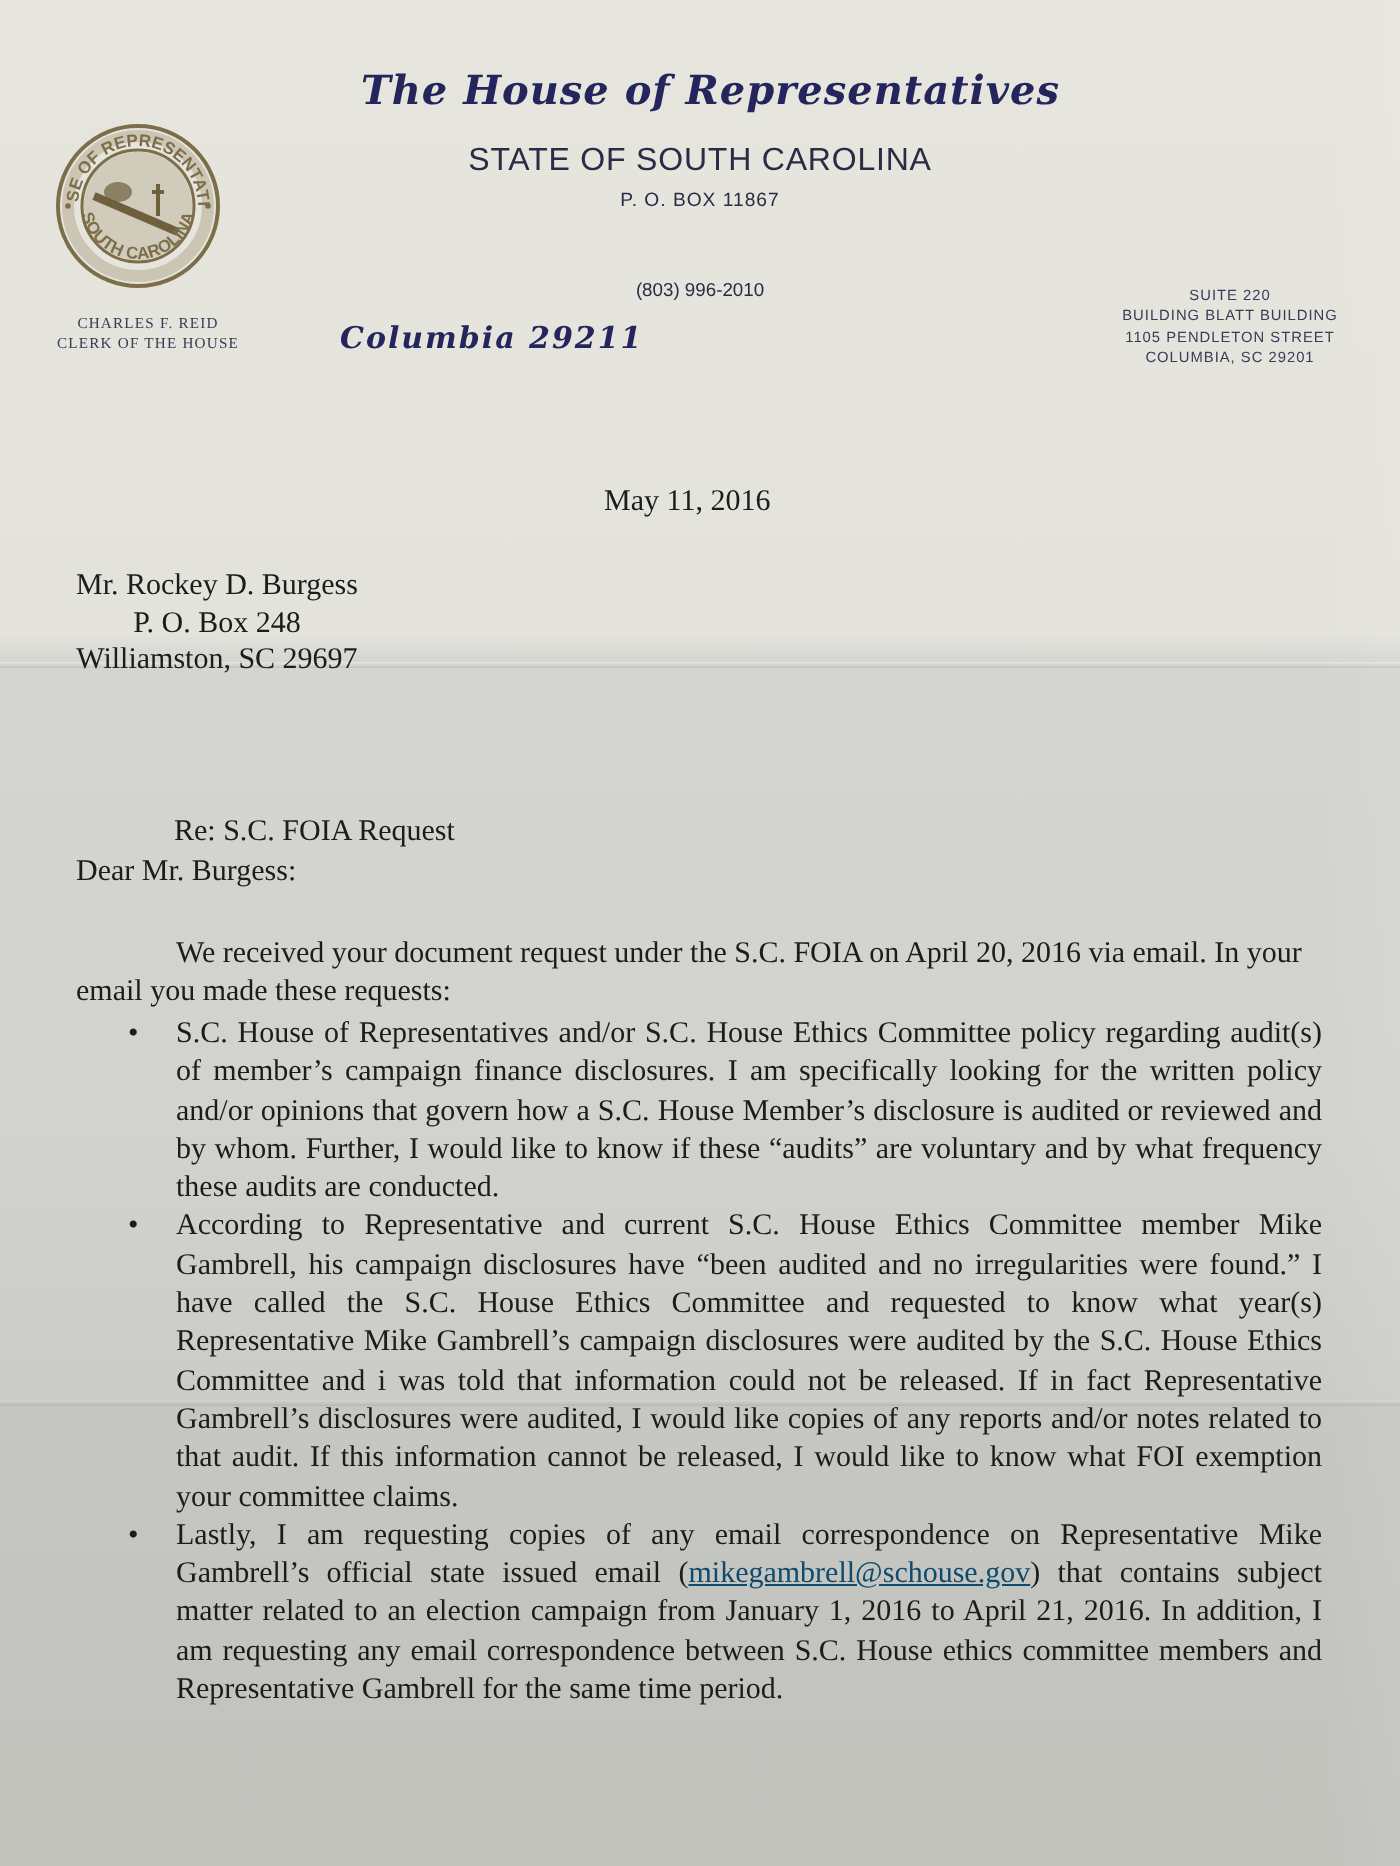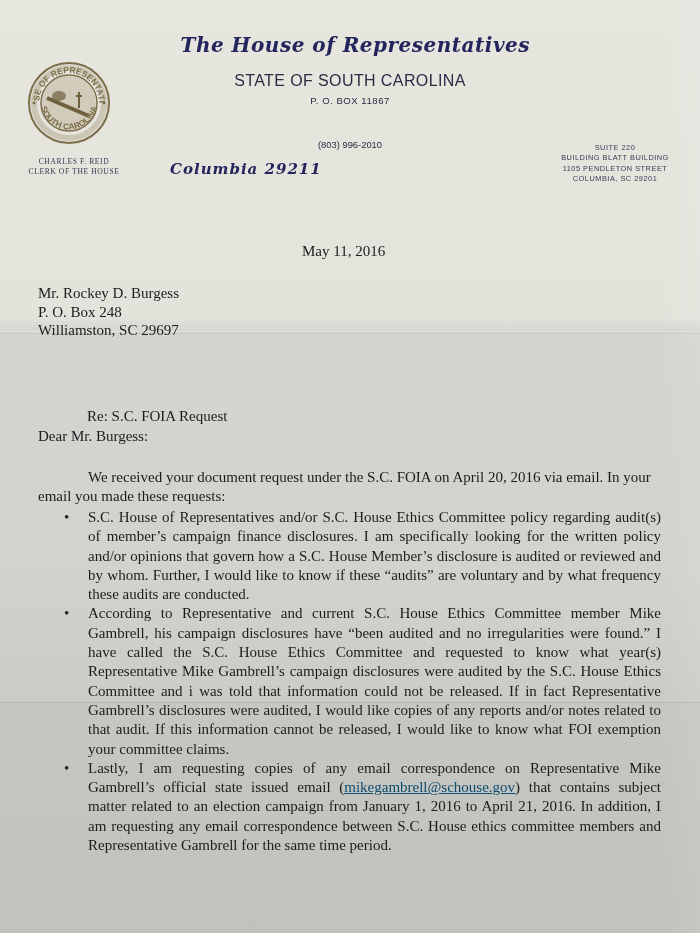--- a/index.html
+++ b/index.html
@@ -32,21 +32,21 @@
     font-family: "DejaVu Serif", serif; font-weight: bold; font-style: italic; font-size: 15px;
     color: #23255c; letter-spacing: 1px; margin-top: 48px; }
   .phone { position: absolute; left: 170px; top: 139px; width: 360px; text-align: center;
     font-family: "Liberation Sans", sans-serif; font-size: 9.4px; color: #2a2b44; }
   .suite { position: absolute; left: 530px; top: 143px; width: 170px; text-align: center;
     font-family: "Liberation Sans", sans-serif; font-size: 7.4px; letter-spacing: 0.5px;
     color: #3a3b55; line-height: 10.4px; }
 
   
   .date { position: absolute; left: 302px; top: 243px; font-size: 15px; }
-  .addr { position: absolute; left: 38px; top: 284px; font-size: 15px; line-height: 18.5px; }
+  .addr { position: absolute; left: 38px; top: 284px; font-size: 15px; line-height: 18.5px; text-align: center; }
   .re { position: absolute; left: 87px; top: 388px; font-size: 15px; margin-top: 20px; }
   .salutation { position: absolute; left: 38px; top: 428px; font-size: 15px; }
   .intro { position: absolute; left: 38px; top: 456px; width: 622px; font-size: 15px;
     line-height: 19px; text-indent: 50px; margin-top: 12px; }
   .requests { position: absolute; left: 88px; top: 508px; width: 573px; margin: 0; padding: 0;
     list-style: none; font-size: 15px; line-height: 19.3px; }
   .requests li { position: relative; text-align: justify; margin-bottom: 0; }
   .bullet { position: absolute; left: -24px; top: 0; }
   .email-link { text-decoration: underline; color: #0c4a6e; }
 </style>

